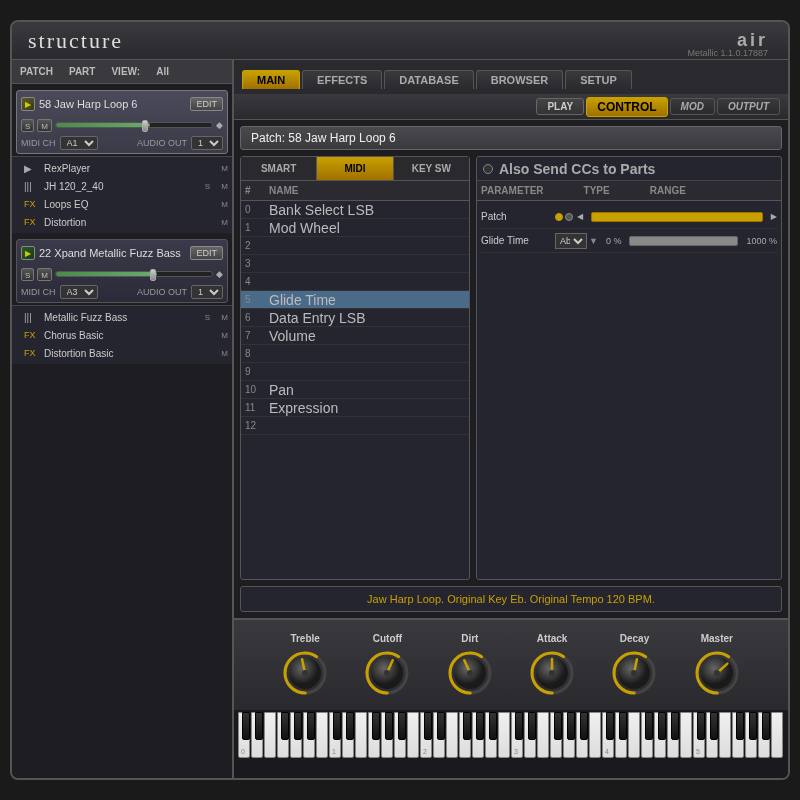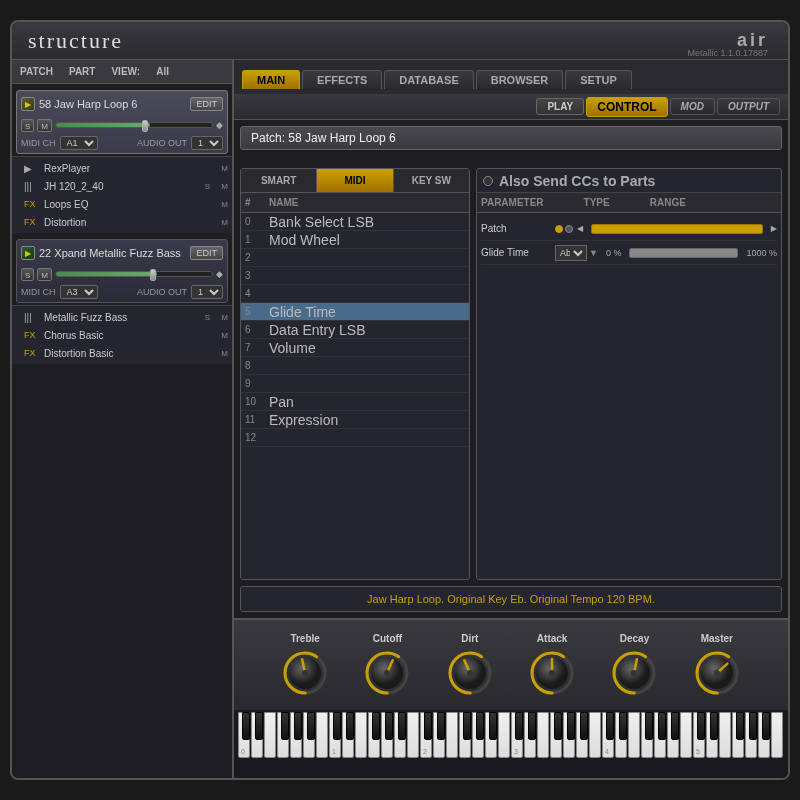--- a/index.html
+++ b/index.html
@@ -315,21 +315,20 @@
       color: #eee;
       font-size: 12px;
       margin-bottom: 6px;
     }
     
     .middle-section {
       display: flex;
       gap: 6px;
       flex: 1;
       min-height: 0;
-      margin-top: 12px;
     }
     
     .left-middle {
       width: 230px;
       display: flex;
       flex-direction: column;
       background: #252530;
       border: 1px solid #555;
       border-radius: 3px;
     }

